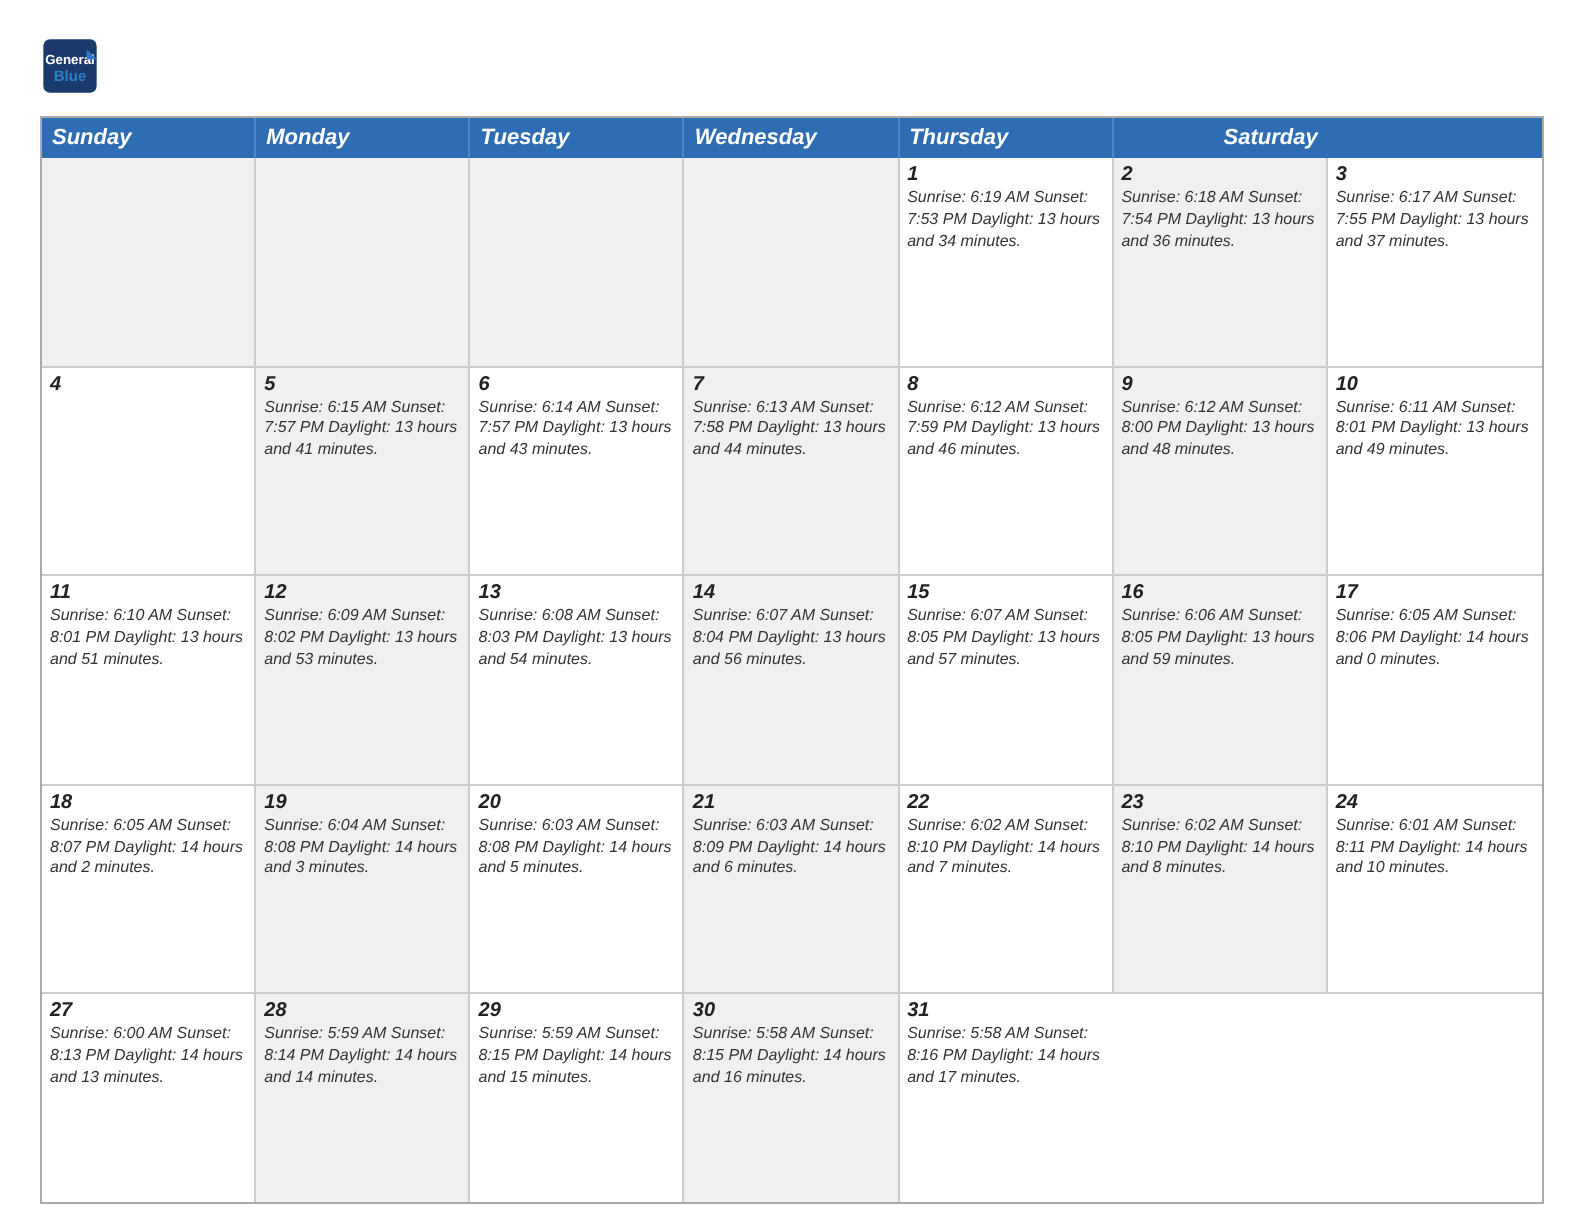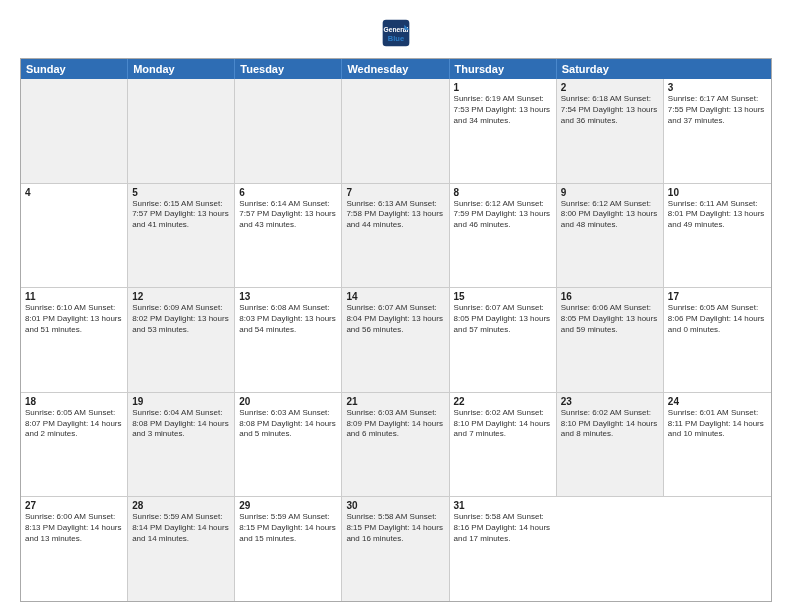--- a/index.html
+++ b/index.html
@@ -12,21 +12,21 @@
     }
     .page {
       width: 792px;
       height: 612px;
       padding: 18px 20px 10px 20px;
       display: flex;
       flex-direction: column;
     }
     .header {
       display: flex;
-      justify-content: center;
+      justify-content: flex-start;
       align-items: flex-start;
       margin-bottom: 10px;
     }
     .logo {
       display: flex;
       align-items: center;
       gap: 4px;
     }
     .logo-icon {
       width: 30px;
@@ -41,35 +41,36 @@
       color: #1a1a2e;
     }
     .location {
       font-size: 14px;
       color: #333;
     }
     .calendar {
       flex: 1;
       display: flex;
       flex-direction: column;
+      font-style: italic;
     }
     .cal-header {
       display: grid;
       grid-template-columns: repeat(7, 1fr);
       background: #2e6db4;
     }
     .cal-header-cell {
       color: #fff;
       font-size: 11px;
       font-weight: bold;
       padding: 4px 5px;
       text-align: left;
       border-right: 1px solid #4a88cc;
     }
-    .cal-header-cell:last-child { border-right: none; }
+    .cal-header-cell:last-child { border-right: none; text-align: right; }
     .cal-body {
       flex: 1;
       display: flex;
       flex-direction: column;
     }
     .cal-row {
       display: grid;
       grid-template-columns: repeat(7, 1fr);
       flex: 1;
       border-bottom: 1px solid #ccc;

